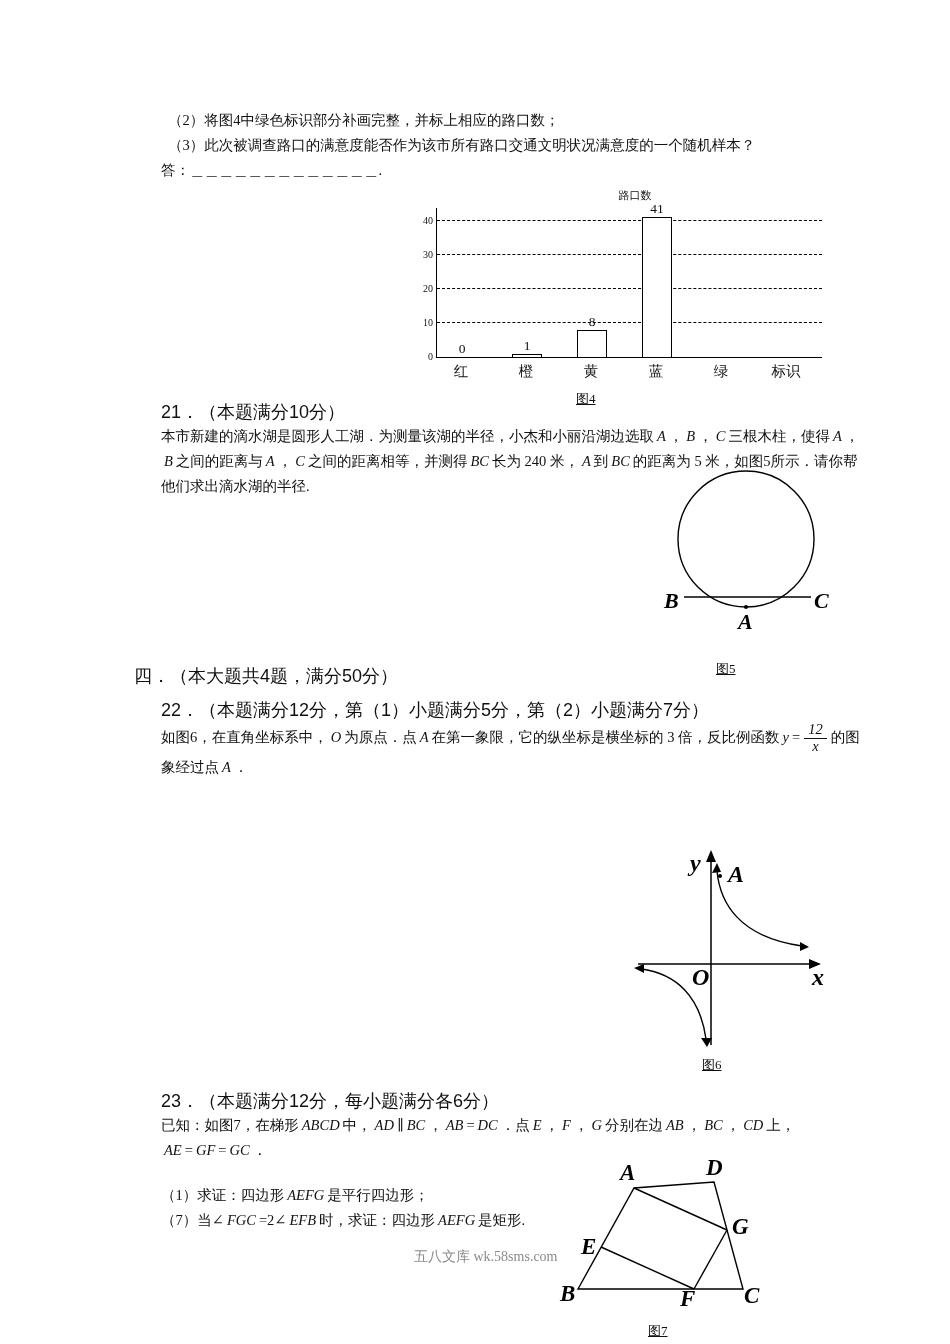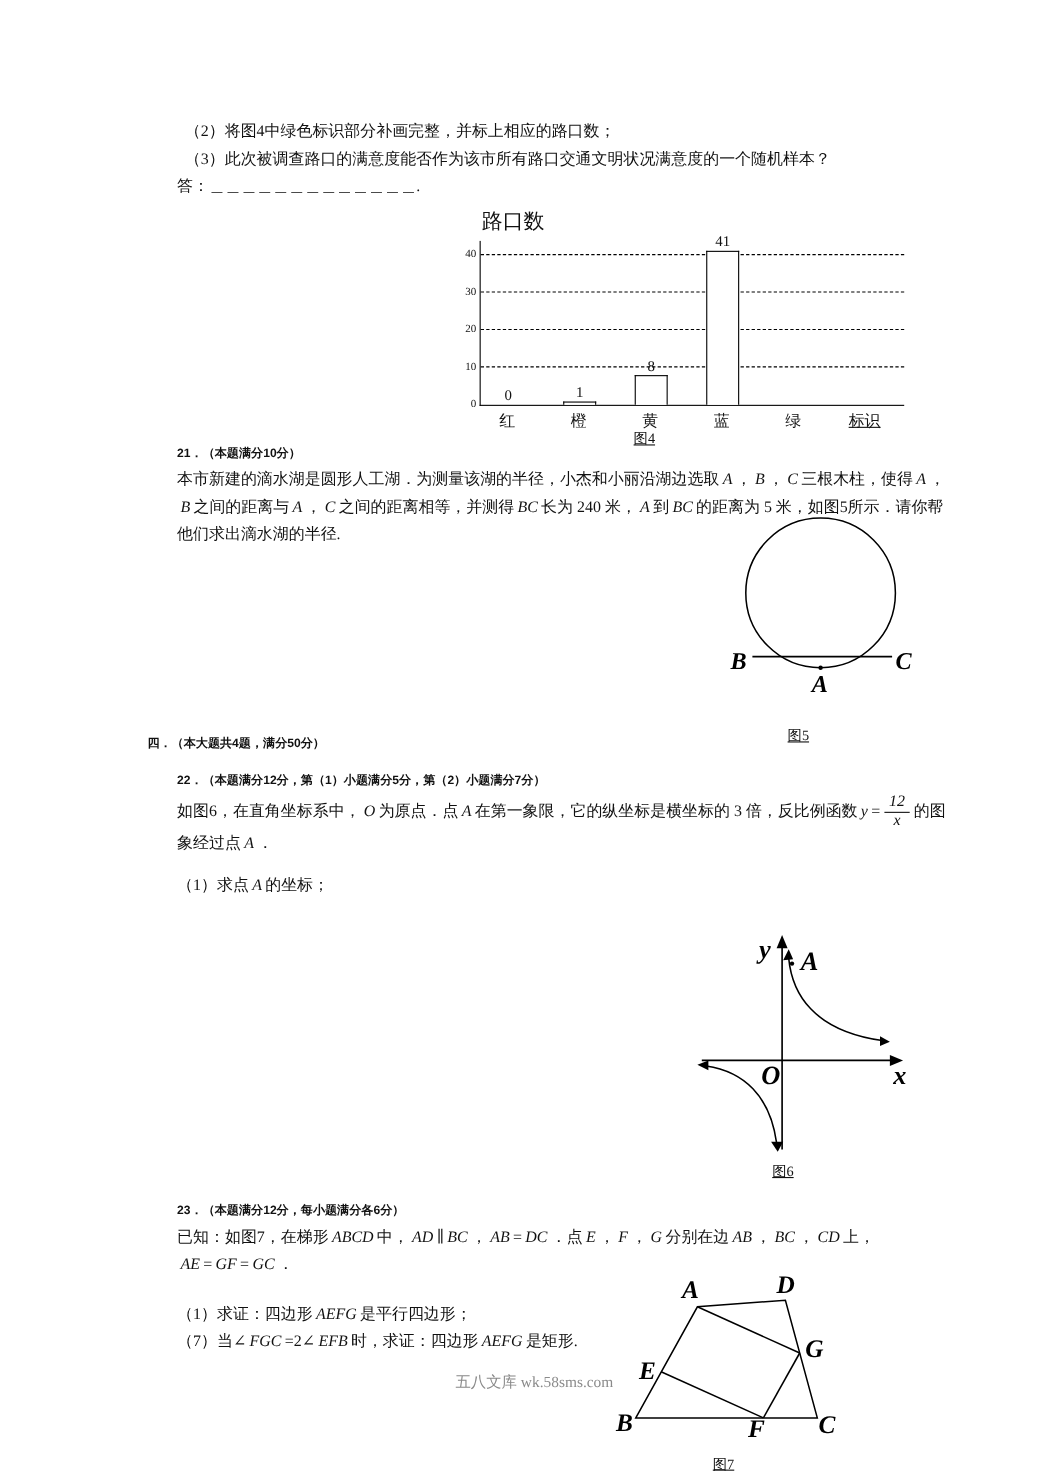--- a/index.html
+++ b/index.html
@@ -1,31 +1,31 @@
 <!DOCTYPE html>
 <html><head>
 <meta charset="utf-8">
 <style>
   * { margin:0; padding:0; box-sizing:border-box; }
   html,body { background:#ffffff; }
   .page { position:relative; width:950px; height:1344px; background:#ffffff; overflow:hidden;
           font-family:"Liberation Serif","DejaVu Serif",serif; font-size:14.5px; color:#111;margin-left:16px; }
   .abs { position:absolute; }
   .para { line-height:25px; }
-  .head { font-family:"Liberation Sans","DejaVu Sans",sans-serif; font-weight:700; font-size:11px; line-height:22px; }
+  .head { font-family:"Liberation Sans","DejaVu Sans",sans-serif; font-weight:400; font-size:18px; line-height:22px; }
   .mv { font-style:italic; font-family:"Liberation Serif","DejaVu Serif",serif; margin:0 3px; }
   .frac { display:inline-block; vertical-align:middle; text-align:center; margin:0 4px; font-style:italic; line-height:1.1; }
   .frac .num { display:block; border-bottom:1.2px solid #111; padding:0 4px; }
   .frac .den { display:block; }
   .caption { font-size:13px;text-decoration:underline; }
   .footer { color:#8a8a8a; font-size:14px; font-family:"Liberation Serif","DejaVu Serif",serif; }
 
   
   .chart { width:430px; }
-  .ylabel { margin-left:36px; margin-bottom:5px; font-size:19px; }
+  .ylabel { margin-left:36px; margin-bottom:5px; font-size:11px;text-align:center; }
   .plot { position:relative; margin-left:34px; width:386px; height:150px;
           border-left:1.5px solid #000; border-bottom:1.5px solid #000; }
   .gridline { position:absolute; left:0; width:100%; height:0; border-top:1.3px dashed #000; }
   .ytick { position:absolute; left:-30px; width:26px; height:16px; line-height:16px; text-align:right; font-size:10px; }
   .bar { position:absolute; bottom:0; width:30px; background:#fff; border:1.3px solid #000; border-bottom:none; }
   .bar-label { position:absolute; width:64px; height:15px; line-height:15px; text-align:center; font-size:13.5px; }
   .cat-row { position:relative; margin-left:34px; width:390px; height:24px; }
   .cat-label { position:absolute; top:4px; width:64px; text-align:center; font-size:14.5px; }
 
   
@@ -61,21 +61,21 @@
         <div class="bar-label" style="left: 123px; bottom: 28.2727px;">8</div>
         <div class="bar" style="left: 205px; height: 139.773px;"></div>
         <div class="bar-label" style="left: 188px; bottom: 140.773px;">41</div>
       </div>
     <div class="cat-row" id="catRow">
         <div class="cat-label" style="left: -7px;">红</div>
         <div class="cat-label" style="left: 58px;">橙</div>
         <div class="cat-label" style="left: 123px;">黄</div>
         <div class="cat-label" style="left: 188px;">蓝</div>
         <div class="cat-label" style="left: 253px;">绿</div>
-        <div class="cat-label" style="left: 318px; text-decoration: underline;">标识</div>
+        <div class="cat-label" style="left: 318px;">标识</div>
       </div>
   </div>
   <div class="abs caption" style="left:560px; top:390px">图4</div>
 
   <div class="abs head" style="left:145px; top:401px">21．（本题满分10分）</div>
   <div class="abs para" style="left:145px; top:424px; width:705px"><span>本市新建的滴水湖是圆形人工湖．为测量该湖的半径，小杰和小丽沿湖边选取</span><span class="mv">A</span><span>，</span><span class="mv">B</span><span>，</span><span class="mv">C</span><span>三根木柱，使得</span><span class="mv">A</span><span>，</span><span class="mv">B</span><span>之间的距离与</span><span class="mv">A</span><span>，</span><span class="mv">C</span><span>之间的距离相等，并测得</span><span class="mv">BC</span><span>长为 240 米，</span><span class="mv">A</span><span>到</span><span class="mv">BC</span><span>的距离为 5 米，如图5所示．请你帮他们求出滴水湖的半径.</span></div>
 
   <svg class="abs" style="left:640px; top:467px" width="185" height="170" viewBox="0 0 185 170">
     <circle class="stroke" cx="90" cy="72" r="68"></circle>
     <line x1="28" y1="130" x2="155" y2="130" stroke="#000" stroke-width="1.6"></line>
@@ -83,21 +83,20 @@
     <text class="fl fl5" x="8" y="141">B</text>
     <text class="fl fl5" x="158" y="141">C</text>
     <text class="fl fl5" x="82" y="162">A</text>
   </svg>
   <div class="abs caption" style="left:700px; top:660px">图5</div>
 
   <div class="abs head" style="left:118px; top:665px">四．（本大题共4题，满分50分）</div>
 
   <div class="abs head" style="left:145px; top:699px">22．（本题满分12分，第（1）小题满分5分，第（2）小题满分7分）</div>
   <div class="abs para" style="left:145px; top:722px; width:700px"><span>如图6，在直角坐标系中，</span><span class="mv">O</span><span>为原点．点</span><span class="mv">A</span><span>在第一象限，它的纵坐标是横坐标的 3 倍，反比例函数</span><span class="mv">y</span><span>=</span><span class="frac"><span class="num">12</span><span class="den">x</span></span><span>的图象经过点</span><span class="mv">A</span><span>．</span></div>
-  <div class="abs para" style="left:145px; top:793px; width:700px"><span>（1）求点</span><span class="mv">A</span><span>的坐标；</span></div>
 
   <svg class="abs" style="left:600px; top:845px" width="215" height="210" viewBox="0 0 215 210">
 
     <line x1="95" y1="12" x2="95" y2="200" stroke="#000" stroke-width="1.5"></line>
     <polygon points="95,5 90,17 100,17" fill="#000"></polygon>
     <line x1="22" y1="119" x2="198" y2="119" stroke="#000" stroke-width="1.5"></line>
     <polygon points="205,119 193,114 193,124" fill="#000"></polygon>
 
     <path class="stroke" d="M 101 26 C 104 58, 123 92, 186 101"></path>
     <polygon points="101,18 96,28 105,27" fill="#000"></polygon>

